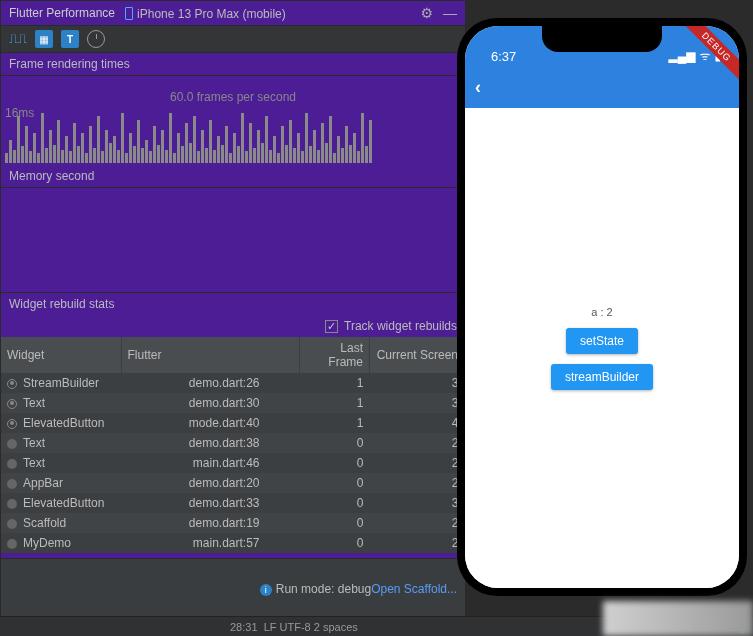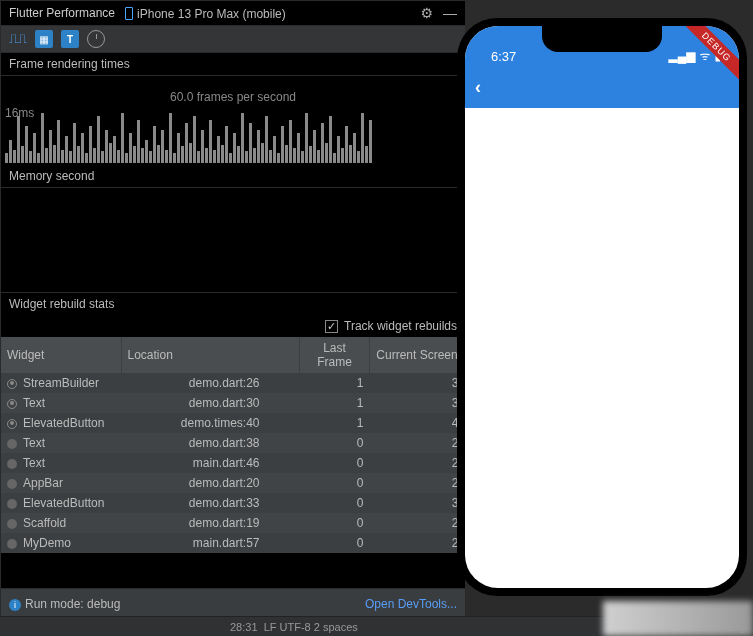--- a/index.html
+++ b/index.html
@@ -11,21 +11,21 @@
     overflow: hidden;
     position: relative;
     font-size: 12px;
     color: #bbb;
   }
   .devtools-panel {
     position: absolute;
     left: 0; top: 0;
     width: 466px;
     height: 620px;
-    background: #000000;
+    background: #4c1d95;
     border: 1px solid #2a2a2a;
     display: flex;
     flex-direction: column;
   }
   .dt-header {
     display: flex;
     align-items: center;
     padding: 4px 8px;
     border-bottom: 1px solid #2a2a2a;
     gap: 10px;
@@ -70,31 +70,31 @@
     display:flex; justify-content:flex-end; align-items:center;
     padding:4px 8px; gap:6px;
   }
   .chk { width:13px; height:13px; border:1px solid #888; display:inline-flex; align-items:center; justify-content:center; color:#ccc; font-size:11px;}
   .table-wrap { flex:1; overflow:hidden;}
   table { width:100%; border-collapse:collapse; font-size:12px;}
   thead th {
     background:#4a4d4f; color:#bbb; text-align:left;
     padding:4px 6px; font-weight:normal; border-right:1px solid #3c3f41;
   }
-  thead th:nth-child(3), thead th:nth-child(4) { text-align:center; }
+  thead th:nth-child(3), thead th:nth-child(4) { text-align:right; }
   tbody tr:nth-child(odd) { background:#3c3f41; }
   tbody tr:nth-child(even) { background:#414446; }
   tbody td { padding:3px 6px; color:#bbb; }
   tbody td:nth-child(3), tbody td:nth-child(4) { text-align:right; }
   .dot { display:inline-block; width:10px; height:10px; border-radius:50%; background:#666; margin-right:6px; vertical-align:middle;}
   .dot.active { background:transparent; border:1.5px solid #888; position:relative;}
   .dot.active::after{content:"";position:absolute;width:4px;height:4px;border-radius:50%;background:#888;left:1.5px;top:1.5px;}
   .footer {
-    display:flex; align-items:center; justify-content:space-between;
-    padding:8px 8px; border-top:1px solid #2a2a2a; background:#3a3d3f;
+    display:flex; align-items:center; justify-content:flex-end;
+    padding:23px 8px; border-top:1px solid #2a2a2a; background:#3a3d3f;
   }
   .info-icon { display:inline-block; width:12px; height:12px; border-radius:50%; background:#2d82c7; color:#fff; font-size:9px; text-align:center; line-height:12px; margin-right:4px;}
   .open-devtools { color:#589df6; }
 
   .status-bar {
     position:absolute; left:0; bottom:0; right:0; height:20px;
     background:#2f3133; border-top:1px solid #222;
     display:flex; align-items:center; justify-content:flex-end;
     padding:0 8px; font-size:11px; color:#999; gap:6px;
   }
@@ -281,41 +281,41 @@
     <div class="section-title">Widget rebuild stats</div>
     <div class="track-row">
       <span class="chk">✓</span>
       <span>Track widget rebuilds</span>
     </div>
     <div class="table-wrap">
       <table>
         <thead>
             <tr>
           <th style="width:120px">Widget</th>
-          <th>Location</th>
+          <th>Flutter</th>
           <th style="width:70px">Last Frame</th>
           <th style="width:95px">Current Screen</th>
         </tr>
           </thead>
         <tbody id="rebuild-rows">
             <tr>
               <td><span class="dot active"></span>StreamBuilder</td>
               <td style="text-align:right;padding-right:40px">demo.dart:26</td>
               <td>1</td>
               <td>3</td>
             </tr>
             <tr>
               <td><span class="dot active"></span>Text</td>
               <td style="text-align:right;padding-right:40px">demo.dart:30</td>
               <td>1</td>
               <td>3</td>
             </tr>
             <tr>
               <td><span class="dot active"></span>ElevatedButton</td>
-              <td style="text-align:right;padding-right:40px">demo.times:40</td>
+              <td style="text-align:right;padding-right:40px">mode.dart:40</td>
               <td>1</td>
               <td>4</td>
             </tr>
             <tr>
               <td><span class="dot"></span>Text</td>
               <td style="text-align:right;padding-right:40px">demo.dart:38</td>
               <td>0</td>
               <td>2</td>
             </tr>
             <tr>
@@ -348,21 +348,21 @@
               <td>0</td>
               <td>2</td>
             </tr>
           </tbody>
       </table>
     </div>
   </div>
 
   <div class="footer">
     <span><span class="info-icon">i</span><span>Run mode: debug</span></span>
-    <span class="open-devtools">Open DevTools...</span>
+    <span class="open-devtools">Open Scaffold...</span>
   </div>
 </div>
 
 <div class="status-bar">
   <span class="left"><span>28:31</span>&nbsp;&nbsp;<span>LF   UTF-8   2 spaces</span></span>
   <span><span class="ev-dot"></span><span>1 Event Log</span></span>
 </div>
 
 <div class="phone">
   <div class="phone-screen">
@@ -372,16 +372,21 @@
       <span>6:37</span>
       <span class="status-right">
         <span class="sig-icon">▂▄▆</span>
         <span class="wifi-icon">ᯤ</span>
         <span class="batt-icon">▮</span>
       </span>
     </div>
     <div class="appbar">
       <span class="back-chevron">‹</span>
     </div>
+    <div class="phone-body">
+      <div class="result-text">a : 2</div>
+      <button class="material-btn">setState</button>
+      <button class="material-btn">streamBuilder</button>
+    </div>
   </div>
 </div>
 
 <div class="side-blur"></div>
 
 </body></html>

